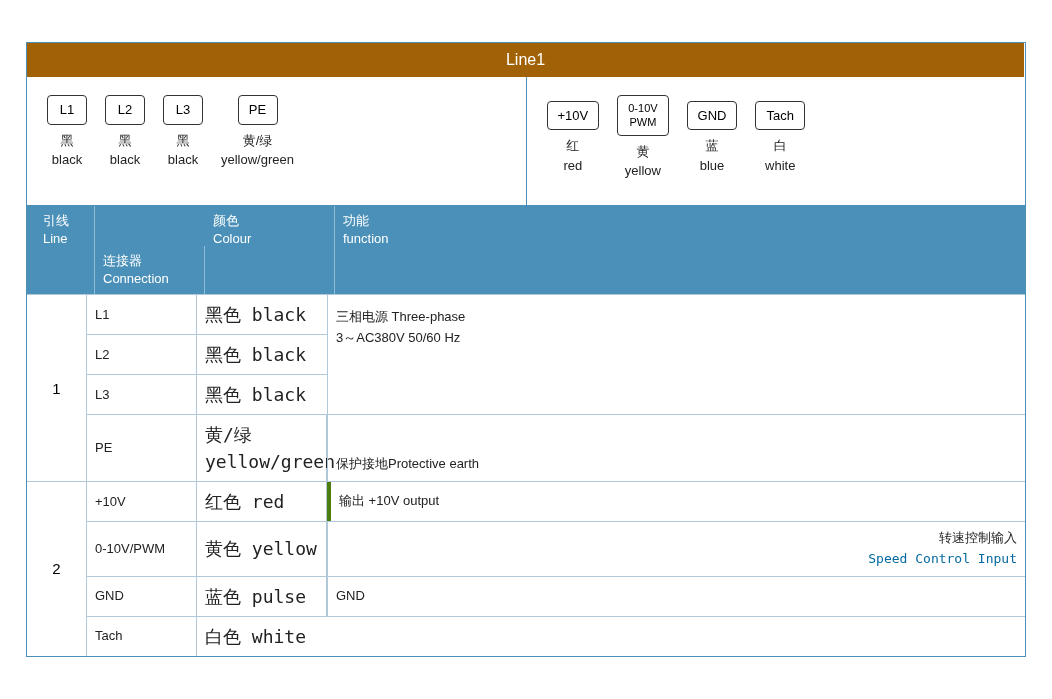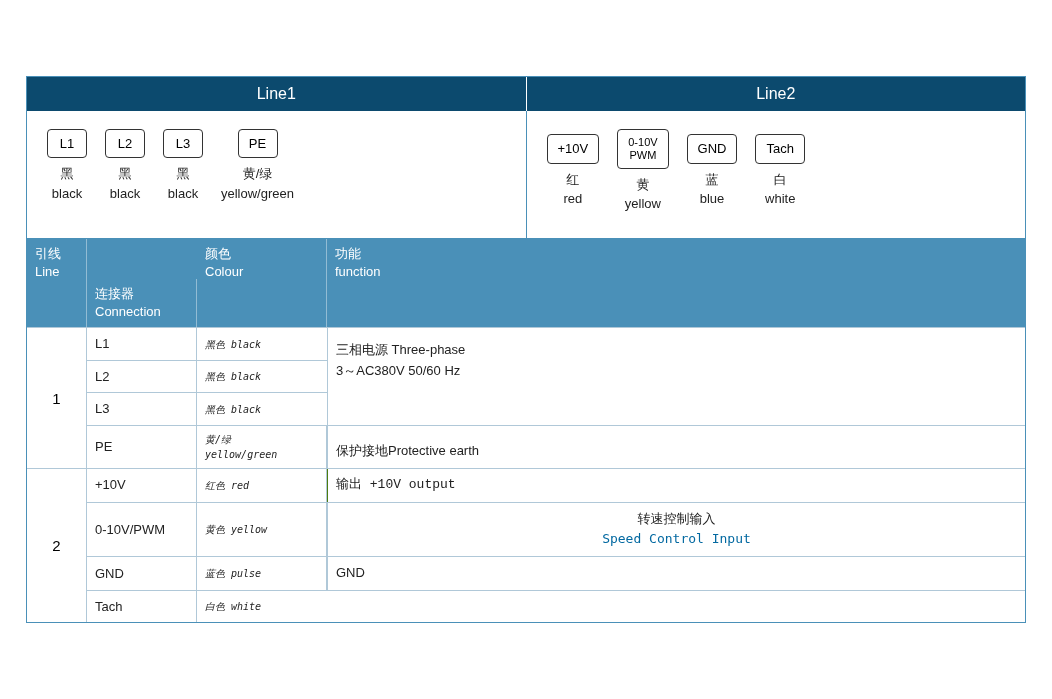--- a/index.html
+++ b/index.html
@@ -13,21 +13,21 @@
       padding: 20px;
     }
     .container {
       width: 1000px;
       border: 1.5px solid #4a90b8;
       font-size: 14px;
     }
     
     .header-row {
       display: flex;
-      background: #0c4a6e;
+      background: #a16207;
     }
     .header-cell {
       flex: 1;
       text-align: center;
       padding: 8px 10px;
       color: #fff;
       font-size: 16px;
       font-weight: normal;
     }
     .header-cell:first-child {
@@ -77,20 +77,21 @@
       line-height: 1.5;
     }
     
     .table-section {
       width: 100%;
     }
     .table-header {
       display: flex;
       background: #4a90b8;
       border-top: none;
+      padding-left: 8px;
     }
     .col-line { width: 60px; }
     .col-conn { width: 110px; margin-top: 40px; }
     .col-color { width: 130px; }
     .col-func { flex: 1; }
     .th {
       padding: 6px 8px;
       color: #fff;
       font-size: 13px;
       border-right: 1px solid rgba(255,255,255,0.4);
@@ -106,22 +107,21 @@
       line-height: 1.5;
       color: #222;
     }
     .td:last-child { border-right: none; }
     .td-conn {
       width: 110px;
     }
     .td-color {
       width: 130px;
       font-family: monospace;
-      font-size: 10px;
-      font-style: italic;
+      font-size: 18px;
     }
     .td-func {
       flex: 1;
       line-height: 1.6;
     }
     
     .group-rows {
       display: flex;
       border-top: 1px solid #b0c8d8;
     }
@@ -145,21 +145,20 @@
       background: transparent;
     }
   </style>
 </head>
 <body>
 
 <div class="container">
 
   <div class="header-row">
     <div class="header-cell">Line1</div>
-    <div class="header-cell">Line2</div>
   </div>
 
   <div class="diagram-area">
 
     <div class="diagram-half">
       <div class="connectors-row">
         <div class="connector-item">
           <div class="connector-box">L1</div>
           <div class="connector-label">黑<br>black</div>
         </div>
@@ -250,27 +249,27 @@
       </div>
     </div>
 
     <div class="group-rows">
       <div class="group-line-cell">2</div>
       <div class="group-inner">
 
         <div style="display:flex;">
           <div class="td td-conn">+10V</div>
           <div class="td td-color">红色 red</div>
-          <div class="td td-func" style="border-left:1px solid #4d7c0f;font-family:Liberation Mono, monospace;">输出 +10V output</div>
+          <div class="td td-func" style="border-left:4px solid #4d7c0f;">输出 +10V output</div>
         </div>
 
         <div style="display:flex; border-top:1px solid #b0c8d8;">
           <div class="td td-conn">0-10V/PWM</div>
           <div class="td td-color">黄色 yellow</div>
-          <div class="td td-func" style="border-left:1px solid #b0c8d8; flex-direction:column; align-items:center;">
+          <div class="td td-func" style="border-left:1px solid #b0c8d8; flex-direction:column; align-items:flex-end;">
             <span>转速控制输入</span>
             <span class="code-text">Speed Control Input</span>
           </div>
         </div>
 
         <div style="display:flex; border-top:1px solid #b0c8d8;">
           <div class="td td-conn">GND</div>
           <div class="td td-color">蓝色 pulse</div>
           <div class="td td-func" style="border-left:1px solid #b0c8d8;">GND</div>
         </div>

